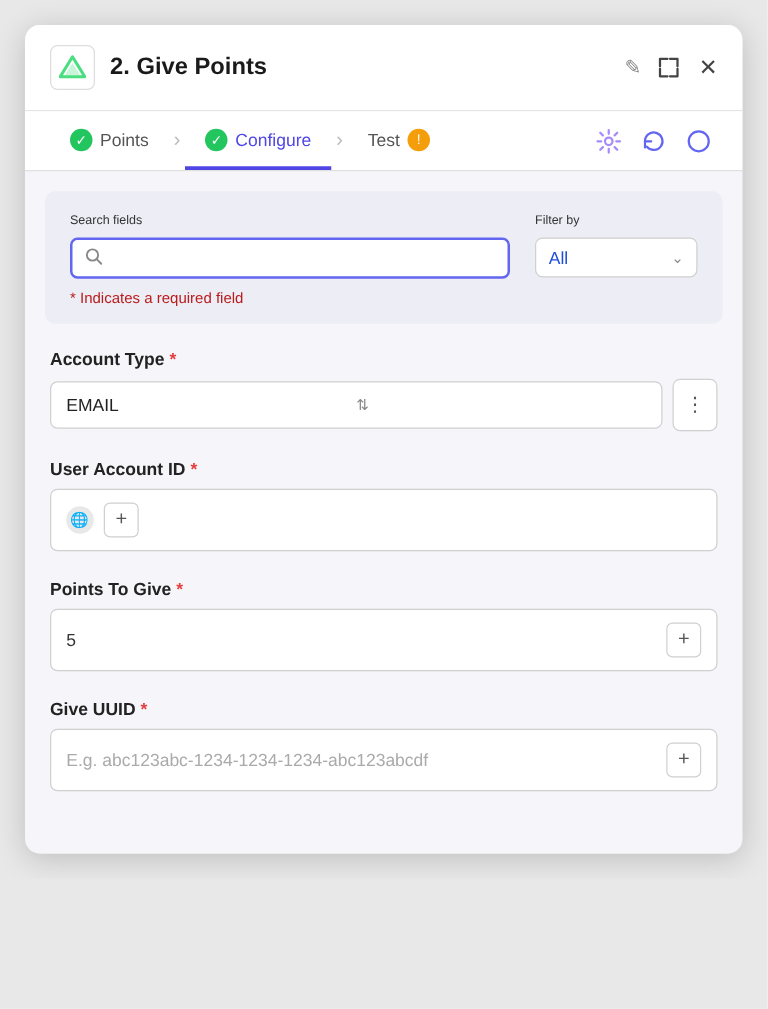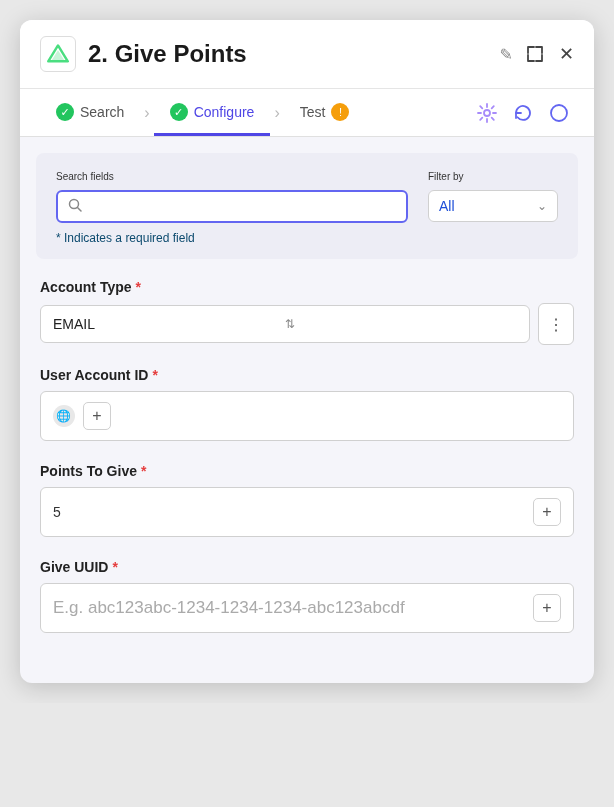--- a/index.html
+++ b/index.html
@@ -32,21 +32,21 @@
       height: 36px;
       background: #fff;
       border: 1.5px solid #ddd;
       border-radius: 6px;
       display: flex;
       align-items: center;
       justify-content: center;
     }
     .logo-svg { width: 22px; height: 22px; }
     .header-title {
-      font-size: 24px;
+      font-size: 19px;
       font-weight: 600;
       color: #1a1a1a;
       flex: 1;
     }
     .edit-icon { margin-left: 6px; color: #888; cursor: pointer; font-size: 16px; }
     .header-actions { display: flex; align-items: center; gap: 14px; }
     .expand-btn, .close-btn {
       background: none;
       border: none;
       cursor: pointer;
@@ -175,21 +175,21 @@
       outline: none;
       font-size: 14px;
       color: #1d4ed8;
       background: transparent;
       appearance: none;
       flex: 1;
     }
     .chevron-icon { color: #888; font-size: 12px; }
     .required-note {
       font-size: 12px;
-      color: #0c4a6e;
+      color: #b91c1c;
       margin-top: 8px;
     }
     
     .main-content {
       padding: 4px 20px 28px;
     }
     
     .field-group {
       margin-bottom: 22px;
     }
@@ -293,21 +293,21 @@
     .event-uuid-row {
       display: flex;
       align-items: center;
       background: #fff;
       border: 1.5px solid #d0d0d0;
       border-radius: 6px;
       padding: 10px 12px;
     }
     .event-uuid-placeholder {
       flex: 1;
-      font-size: 17px;
+      font-size: 14px;
       color: #aaa;
     }
   </style>
 </head>
 <body>
 
 <div class="modal">
 
   <div class="modal-header">
     <div class="logo-icon">
@@ -324,21 +324,21 @@
           <path d="M3 3h6M3 3v6M17 3h-6M17 3v6M3 17h6M3 17v-6M17 17h-6M17 17v-6" stroke="#444" stroke-width="1.8" stroke-linecap="round"></path>
         </svg>
       </button>
       <button class="close-btn">✕</button>
     </div>
   </div>
 
   <div class="nav-tabs">
     <div class="nav-tab">
       <span class="check-circle">✓</span>
-      <span>Search</span>
+      <span>Points</span>
     </div>
     <span class="nav-separator">›</span>
     <div class="nav-tab active">
       <span class="check-circle">✓</span>
       <span>Configure</span>
     </div>
     <span class="nav-separator">›</span>
     <div class="nav-tab">
       <span>Test</span>
       <span class="warn-circle">!</span>

